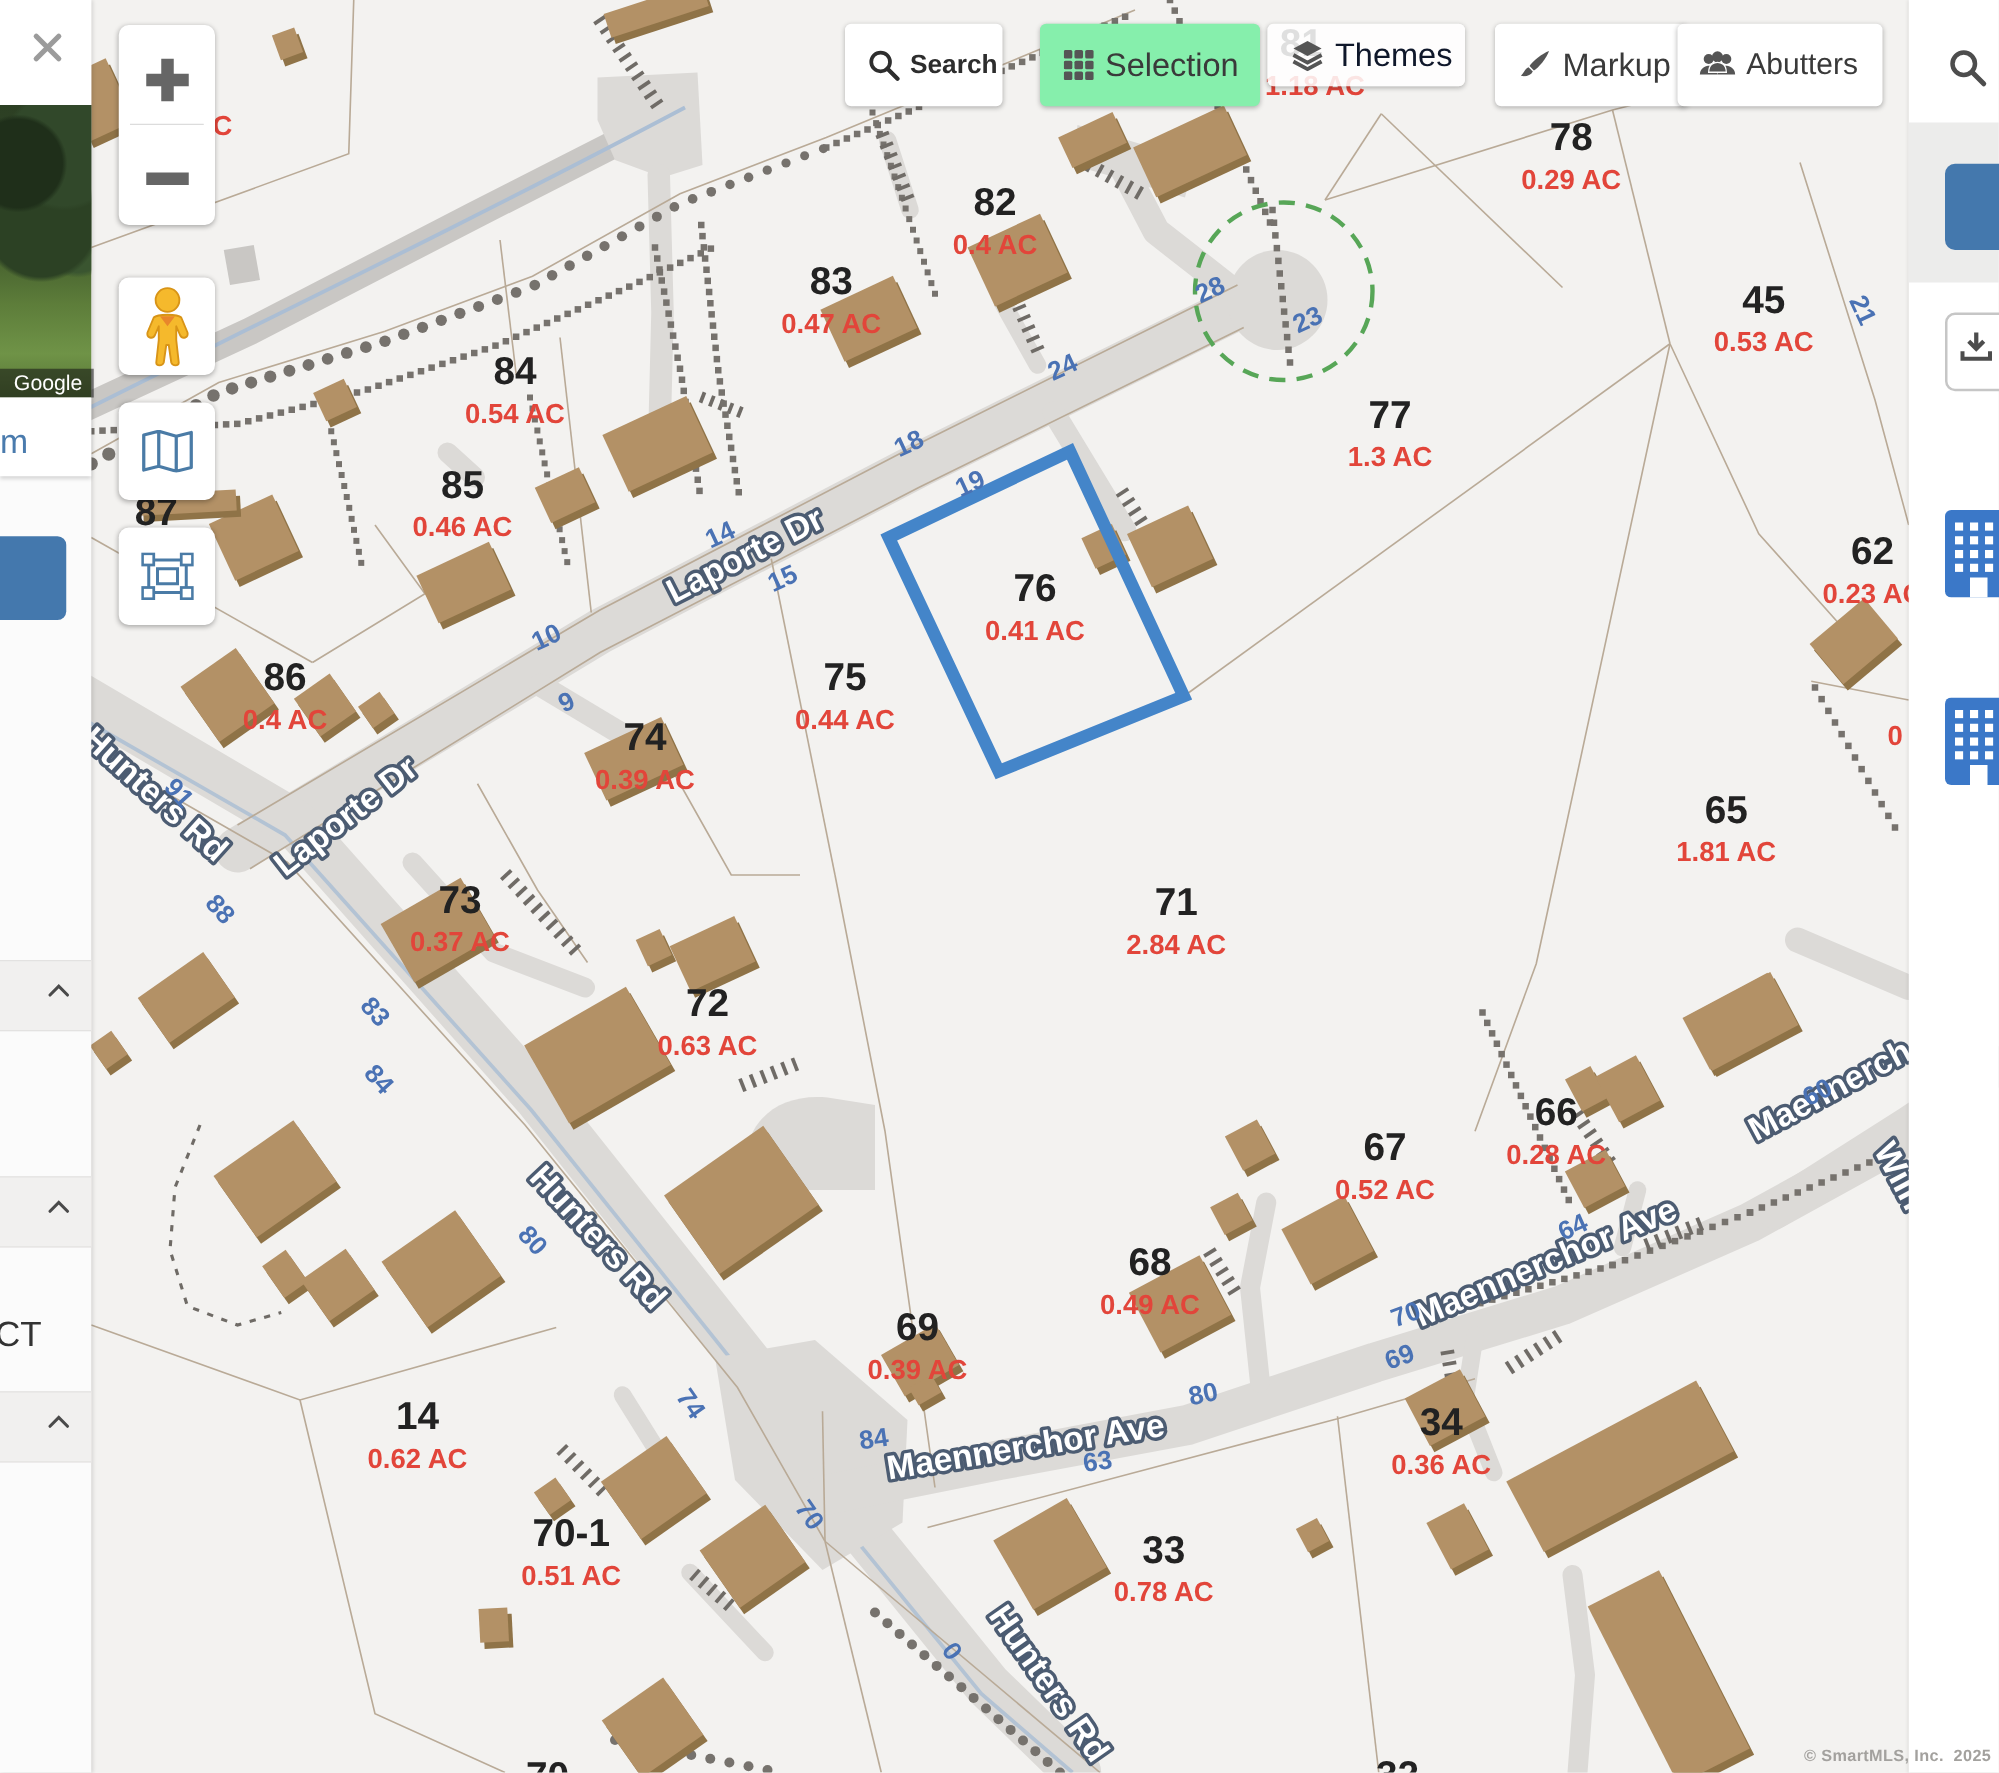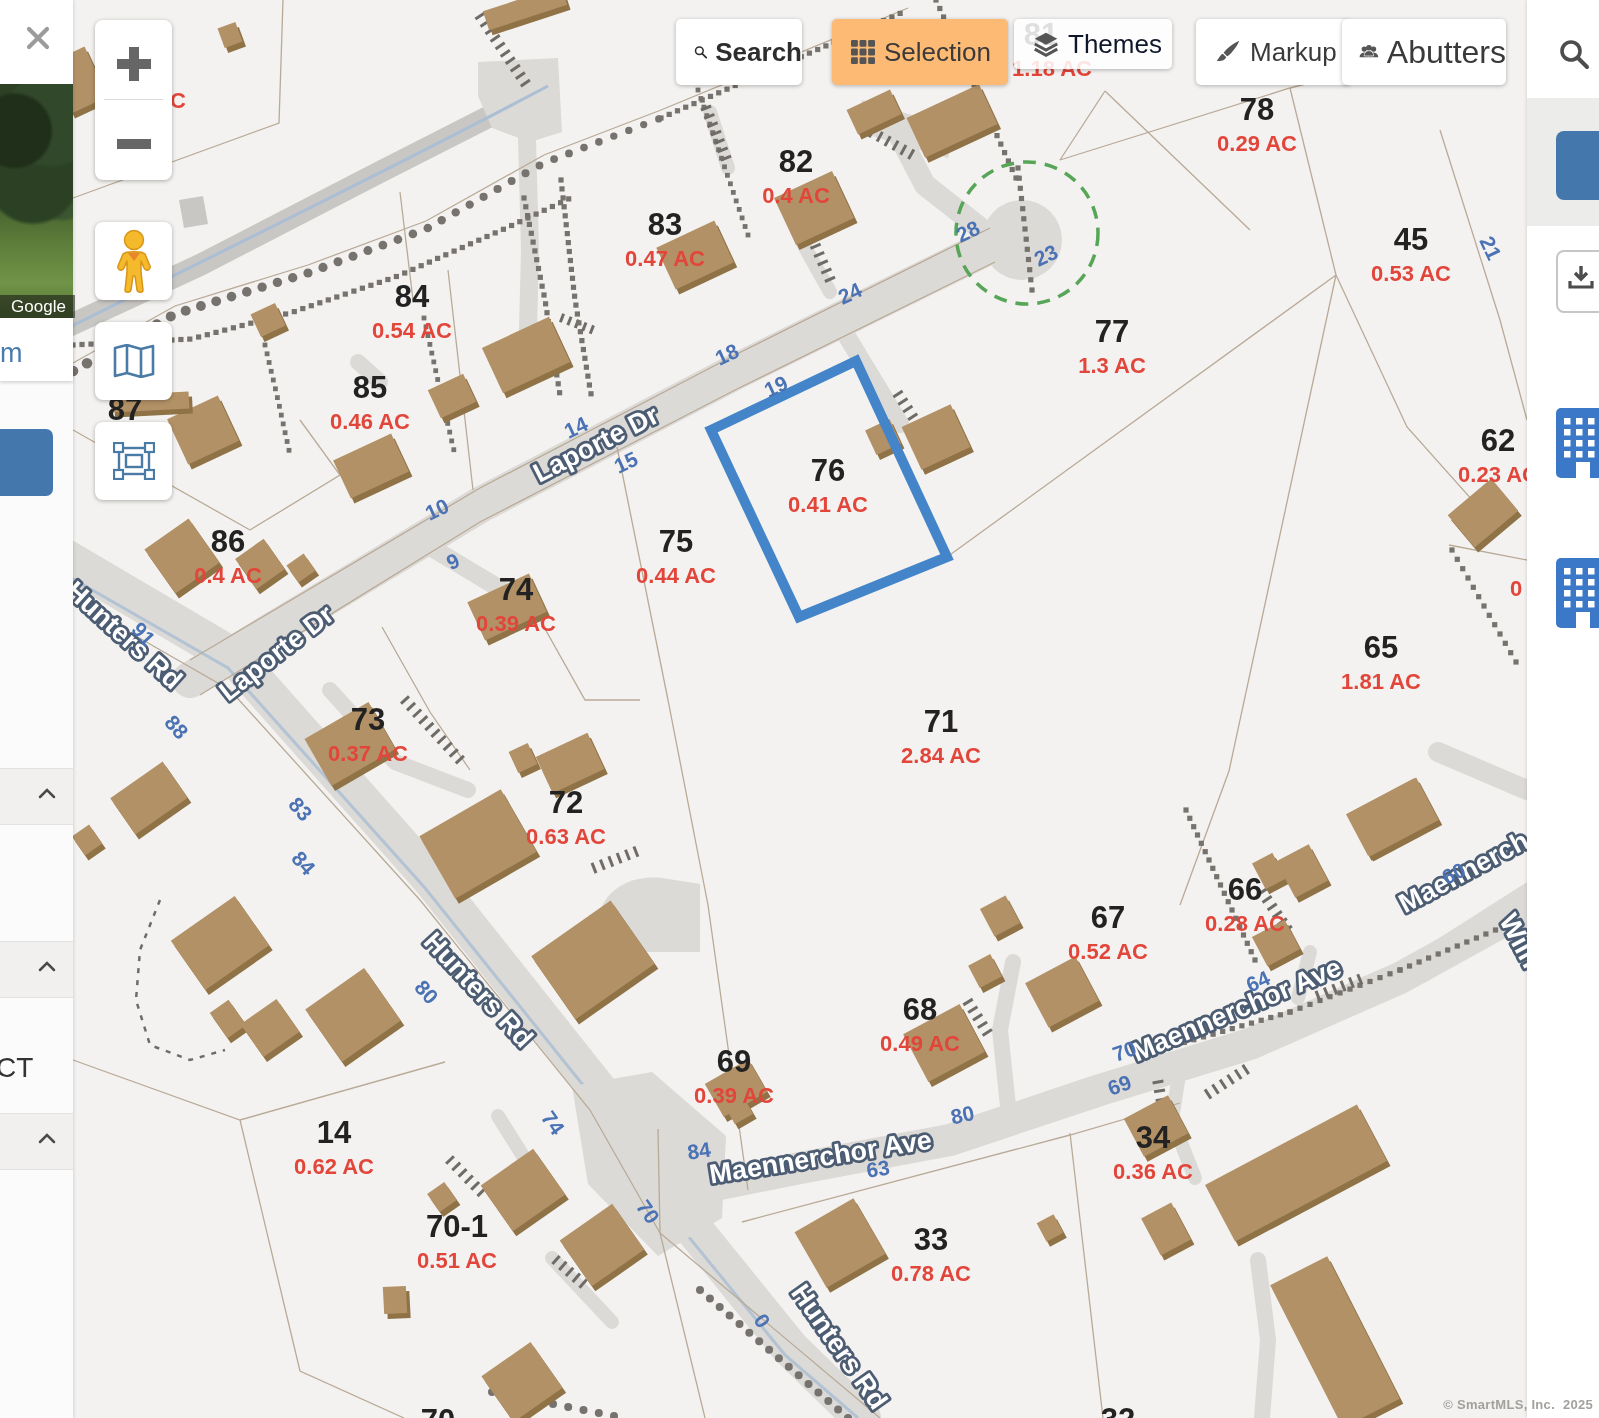--- a/index.html
+++ b/index.html
@@ -1225,29 +1225,29 @@
 
 <div style="position:absolute;left:113px;top:442px;width:42px;height:38px;"><svg width="42" height="38" viewBox="0 0 42 38">
 <rect x="6" y="6" width="30" height="26" fill="none" stroke="#4a7ba6" stroke-width="2.4"></rect>
 <rect x="13" y="13" width="16" height="12" fill="none" stroke="#4a7ba6" stroke-width="2.4"></rect>
 <rect x="1" y="1" width="9" height="9" fill="#fff" stroke="#4a7ba6" stroke-width="2.2"></rect>
 <rect x="32" y="1" width="9" height="9" fill="#fff" stroke="#4a7ba6" stroke-width="2.2"></rect>
 <rect x="1" y="28" width="9" height="9" fill="#fff" stroke="#4a7ba6" stroke-width="2.2"></rect>
 <rect x="32" y="28" width="9" height="9" fill="#fff" stroke="#4a7ba6" stroke-width="2.2"></rect>
     </svg></div>
 
-<div style="position:absolute;top:19px;height:66px;background:#ffffff;border-radius:5px;box-shadow:0 1px 4px rgba(0,0,0,0.28);display:flex;align-items:center;font-family:'Liberation Sans',sans-serif;font-size:26px;color:#3a3a3a;white-space:nowrap;overflow:hidden;left:676px;width:126px;font-weight:700;color:#2d2d2d;">
+<div style="position:absolute;top:19px;height:66px;background:#ffffff;border-radius:5px;box-shadow:0 1px 4px rgba(0,0,0,0.28);display:flex;align-items:center;font-family:'Liberation Sans',sans-serif;font-size:21px;color:#3a3a3a;white-space:nowrap;overflow:hidden;left:676px;width:126px;font-weight:700;color:#2d2d2d;">
 <svg width="26" height="26" style="margin-left:18px" viewBox="0 0 26 26">
       <circle cx="10.5" cy="10.5" r="7.5" fill="none" stroke="#2e2e2e" stroke-width="3"></circle>
       <line x1="16" y1="16" x2="24" y2="24" stroke="#2e2e2e" stroke-width="3.4" stroke-linecap="round"></line>
     </svg>
 <span style="margin-left:8px">Search</span>
   </div>
 
-<div style="position:absolute;top:19px;height:66px;background:#fdba74;border-radius:5px;box-shadow:0 1px 4px rgba(0,0,0,0.28);display:flex;align-items:center;font-family:'Liberation Sans',sans-serif;font-size:26px;color:#3a3a3a;white-space:nowrap;overflow:hidden;left:832px;width:176px;">
+<div style="position:absolute;top:19px;height:66px;background:#86efac;border-radius:5px;box-shadow:0 1px 4px rgba(0,0,0,0.28);display:flex;align-items:center;font-family:'Liberation Sans',sans-serif;font-size:26px;color:#3a3a3a;white-space:nowrap;overflow:hidden;left:832px;width:176px;">
 <svg width="24" height="24" style="margin-left:19px" viewBox="0 0 28 28">
       <rect x="0" y="0" width="8" height="8" rx="1.5" fill="#555"></rect>
       <rect x="10" y="0" width="8" height="8" rx="1.5" fill="#555"></rect>
       <rect x="20" y="0" width="8" height="8" rx="1.5" fill="#555"></rect>
       <rect x="0" y="10" width="8" height="8" rx="1.5" fill="#555"></rect>
       <rect x="10" y="10" width="8" height="8" rx="1.5" fill="#555"></rect>
       <rect x="20" y="10" width="8" height="8" rx="1.5" fill="#555"></rect>
       <rect x="0" y="20" width="8" height="8" rx="1.5" fill="#555"></rect>
       <rect x="10" y="20" width="8" height="8" rx="1.5" fill="#555"></rect>
       <rect x="20" y="20" width="8" height="8" rx="1.5" fill="#555"></rect>
@@ -1265,21 +1265,21 @@
   </div>
 
 <div style="position:absolute;top:19px;height:66px;background:#ffffff;border-radius:5px;box-shadow:0 1px 4px rgba(0,0,0,0.28);display:flex;align-items:center;font-family:'Liberation Sans',sans-serif;font-size:26px;color:#3a3a3a;white-space:nowrap;overflow:hidden;left:1180px;width:155px;margin-left:16px;">
 <svg width="26" height="26" style="margin-left:19px" viewBox="0 0 30 30">
       <path d="M28,2 C22,4 12,12 10,16 L14,20 C18,18 26,8 28,2 Z" fill="#555"></path>
       <path d="M9,17 C6,18 5,22 2,25 C6,26 11,25 13,21 Z" fill="#555"></path>
     </svg>
 <span style="margin-left:9px">Markup</span>
   </div>
 
-<div style="position:absolute;top:19px;height:66px;background:#ffffff;border-radius:5px;box-shadow:0 1px 4px rgba(0,0,0,0.28);display:flex;align-items:center;font-family:'Liberation Sans',sans-serif;font-size:32px;color:#3a3a3a;white-space:nowrap;overflow:hidden;left:1342px;width:164px;">
+<div style="position:absolute;top:19px;height:66px;background:#ffffff;border-radius:5px;box-shadow:0 1px 4px rgba(0,0,0,0.28);display:flex;align-items:center;font-family:'Liberation Sans',sans-serif;font-size:24px;color:#3a3a3a;white-space:nowrap;overflow:hidden;left:1342px;width:164px;">
 <svg width="30" height="25" style="margin-left:17px" viewBox="0 0 34 28">
       <circle cx="9" cy="8" r="4.5" fill="#555"></circle>
       <circle cx="25" cy="8" r="4.5" fill="#555"></circle>
       <circle cx="17" cy="6" r="5" fill="#555"></circle>
       <path d="M1,22 C1,15 8,14 9,14 C10,14 17,15 17,22 Z" fill="#555"></path>
       <path d="M17,22 C17,15 24,14 25,14 C26,14 33,15 33,22 Z" fill="#555"></path>
       <path d="M9,20 C9,12 15,11 17,11 C19,11 25,12 25,20 Z" fill="#555" stroke="#fff" stroke-width="1.2"></path>
     </svg>
 <span style="margin-left:8px">Abutters</span>
   </div>

